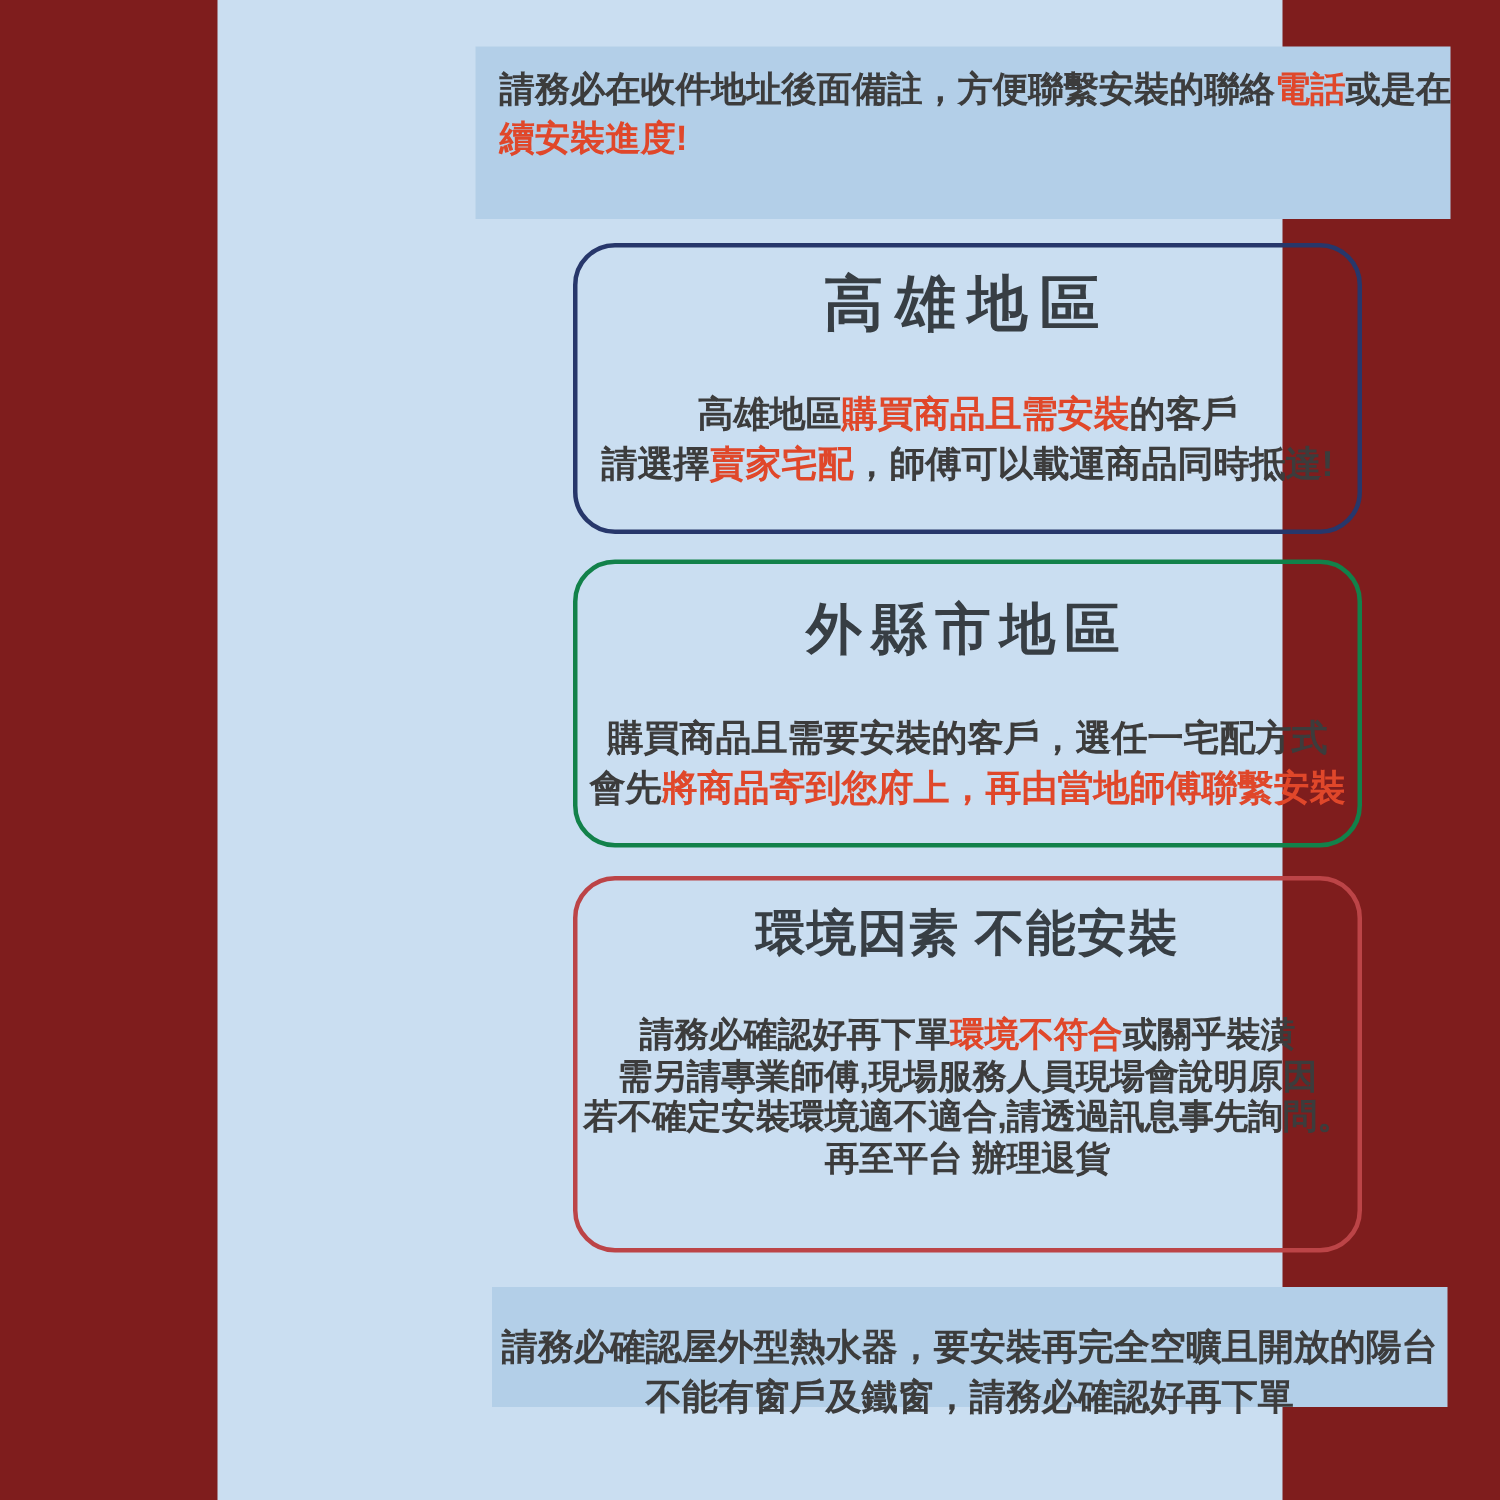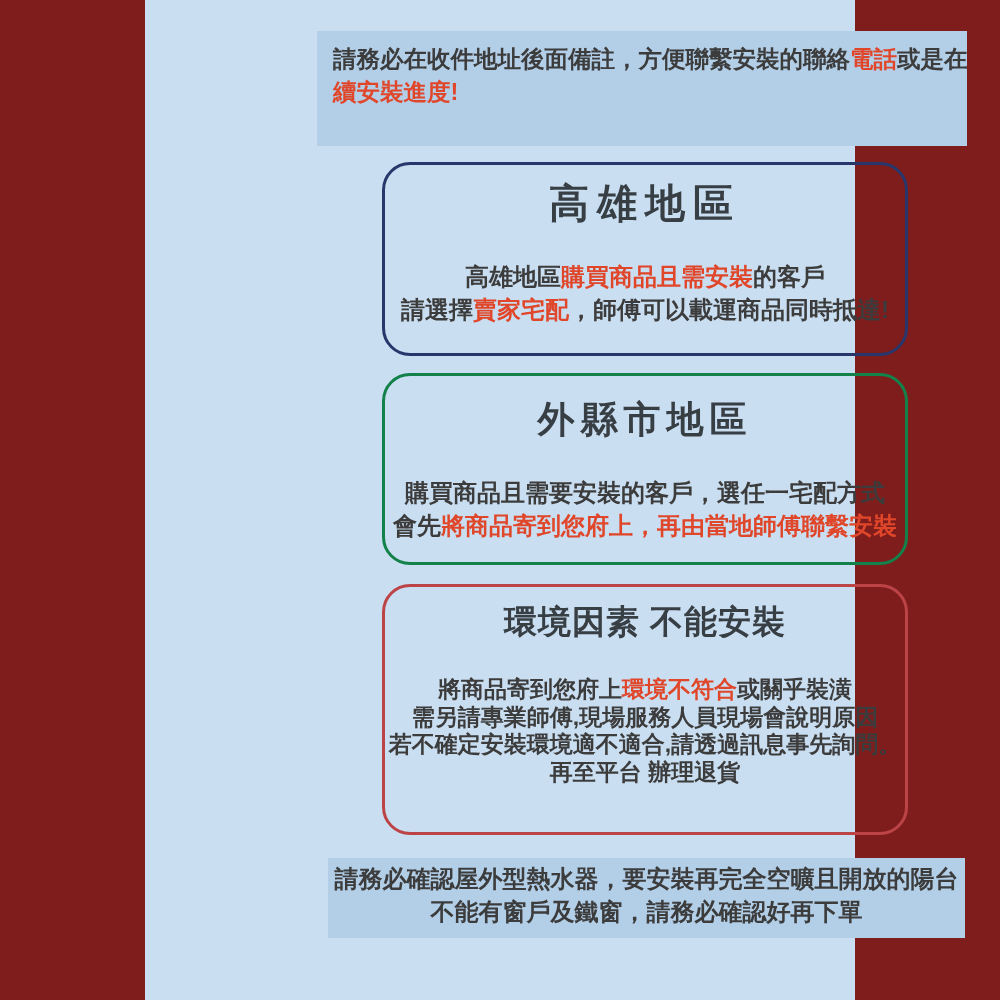--- a/index.html
+++ b/index.html
@@ -26,21 +26,21 @@
     padding:12px 8px 0 16px;
   }
   .top-band p {
     font-size:23.5px; line-height:32.5px;
     font-weight:700; text-align:left;
     white-space:nowrap;
   }
   .bottom-band {
     left:183px; top:858px;
     width:637px; height:80px;
-    padding-top:4px;
+    padding-top:24px;
     text-align:center;
   }
   .bottom-band p {
     font-size:24px; line-height:33px;
     font-weight:700; color:#3c3c3c;
     white-space:nowrap;
   }
   .box {
     position:absolute;
     left:237px; width:526px;
@@ -93,21 +93,21 @@
       <div class="box-title">外縣市地區</div>
       <div class="box-body">
         <p><span class="dark">購買商品且需要安裝的客戶，選任一宅配方式</span></p>
         <p><span class="dark">會先</span><span class="red">將商品寄到您府上，再由當地師傅聯繫安裝</span></p>
       </div>
     </div>
 
     <div class="box box-red">
       <div class="box-title">環境因素 不能安裝</div>
       <div class="box-body">
-        <p><span class="dark">將商品寄到您府上</span><span class="red">環境不符合</span><span class="dark">或關乎裝潢</span></p>
+        <p><span class="dark">請務必確認好再下單</span><span class="red">環境不符合</span><span class="dark">或關乎裝潢</span></p>
         <p><span class="dark">需另請專業師傅,現場服務人員現場會說明原因</span></p>
         <p><span class="dark">若不確定安裝環境適不適合,請透過訊息事先詢問。</span></p>
         <p><span class="dark">再至平台 辦理退貨</span></p>
       </div>
     </div>
 
     <div class="band bottom-band">
       <p>請務必確認屋外型熱水器，要安裝再完全空曠且開放的陽台</p>
       <p>不能有窗戶及鐵窗，請務必確認好再下單</p>
     </div>

